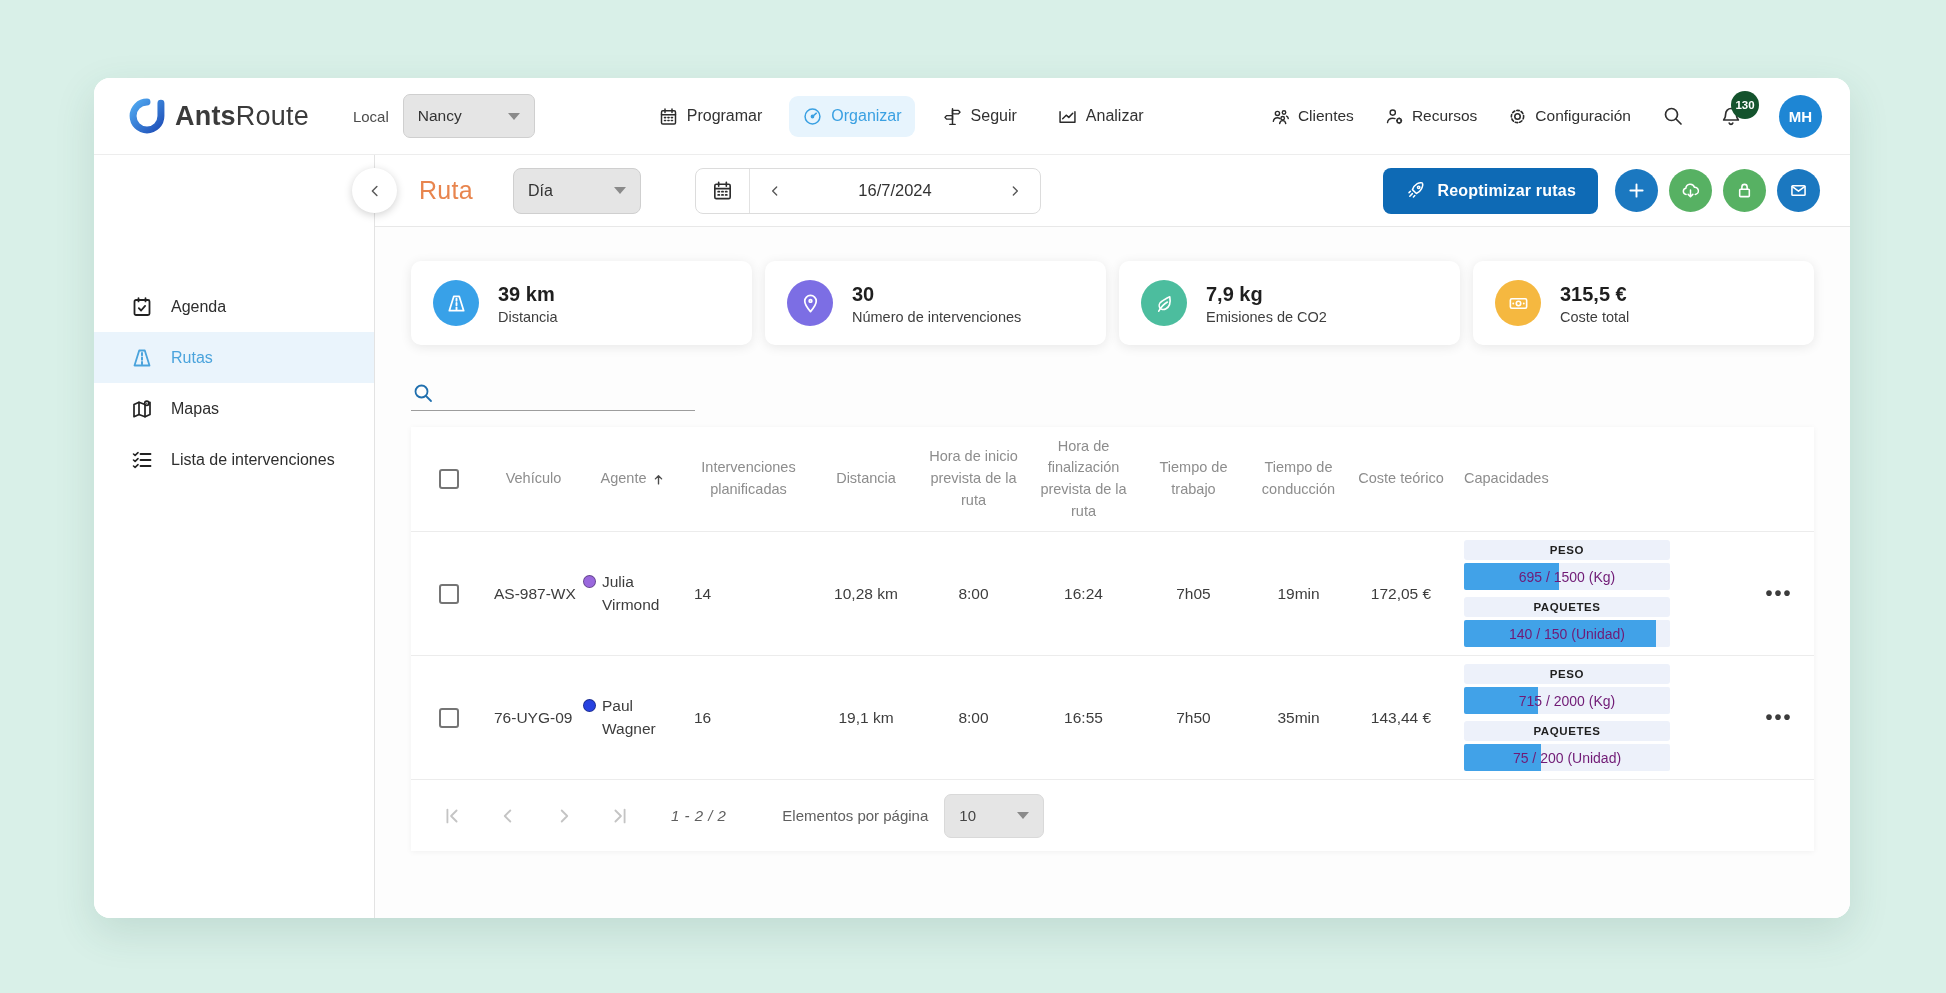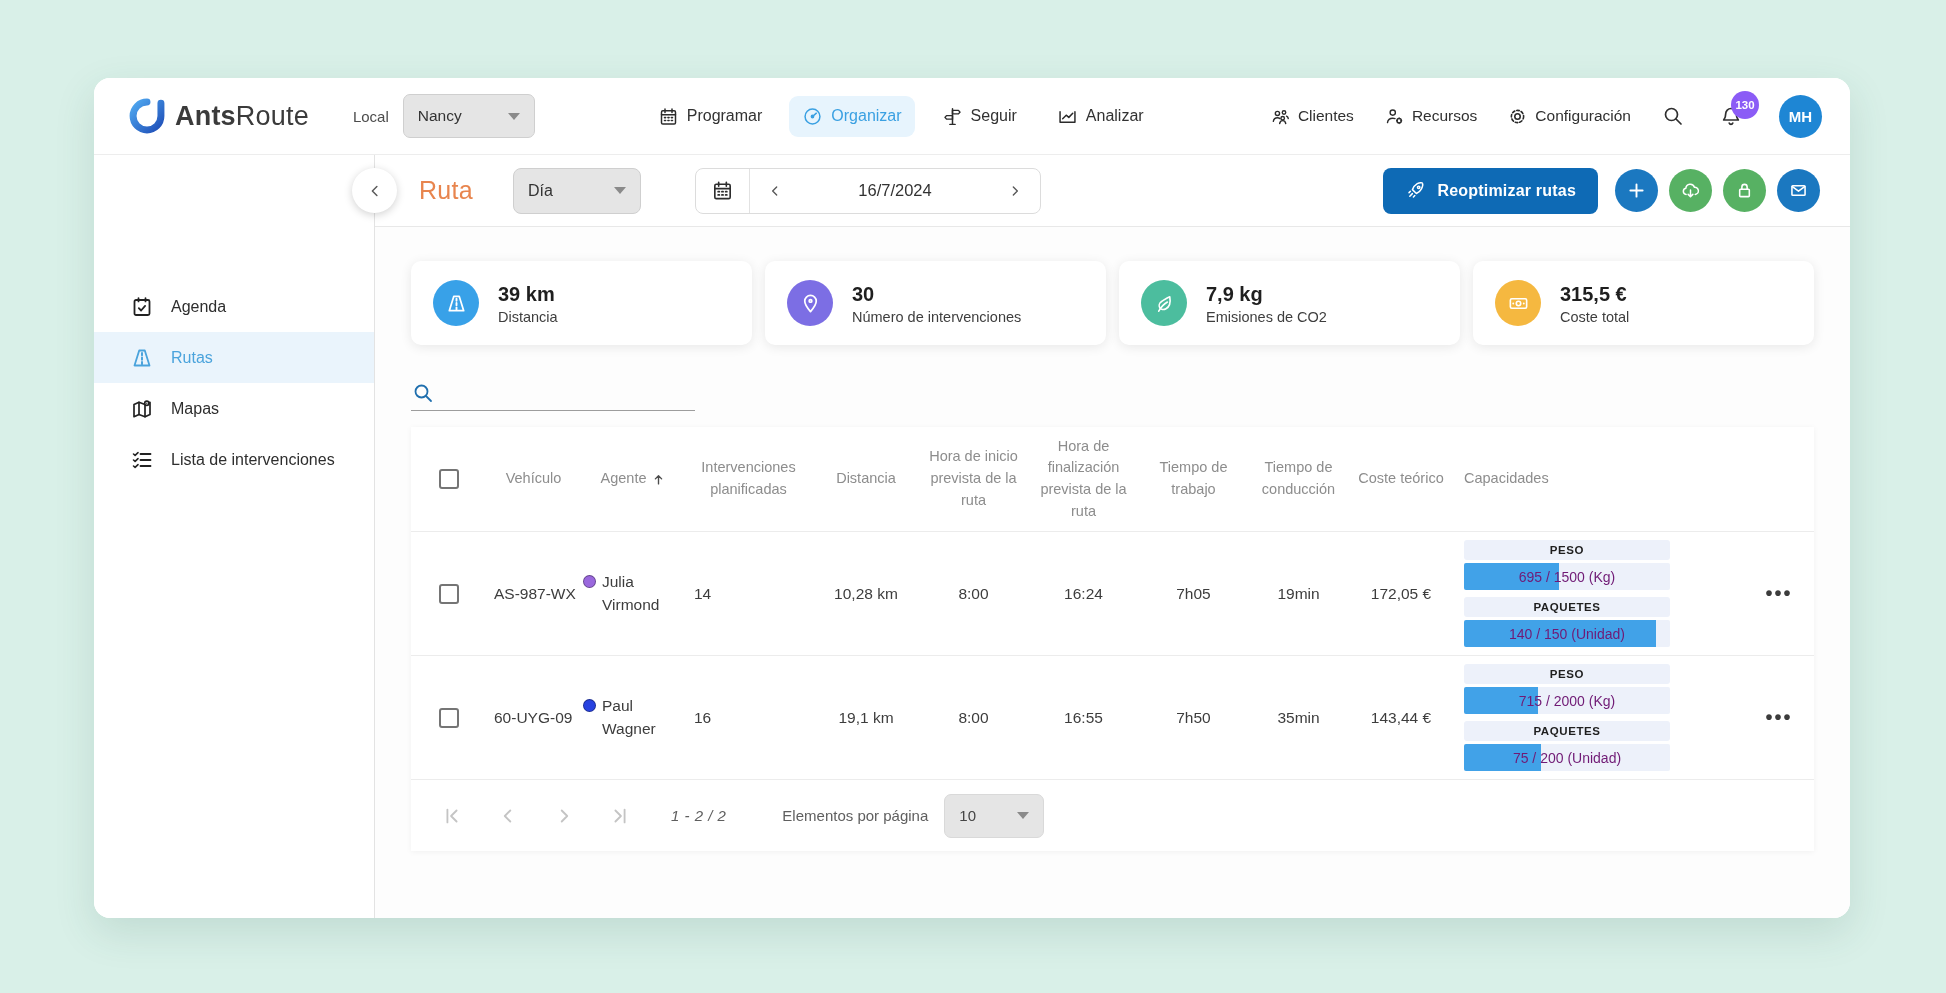--- a/index.html
+++ b/index.html
@@ -48,21 +48,21 @@
   .tab.active { background:#e7f4fd; color:#3aa0e2; }
   .tab.active svg { stroke:#3aa0e2; }
   .nav-right { margin-left:auto; display:flex; align-items:center; gap:30px; }
   .nav-link { display:flex; align-items:center; gap:7px; font-size:15.5px; color:#303030; cursor:pointer; white-space:nowrap; }
   .nav-link svg { width:21px; height:21px; stroke:#2b2b2b; }
   .icon-btn { cursor:pointer; display:flex; align-items:center; }
   .icon-btn svg { width:24px; height:24px; stroke:#2f2f2f; }
   .bell-wrap { position:relative; margin-left:4px; }
   .badge {
     position:absolute; top:-13px; right:-16px; min-width:28px; height:28px;
-    background:#8b5cf6; color:#fff; font-size:11.5px; font-weight:bold;
+    background:#14532d; color:#fff; font-size:11.5px; font-weight:bold;
     border-radius:50%; display:flex; align-items:center; justify-content:center;
     padding:0 3px;
   }
   .avatar {
     width:43px; height:43px; border-radius:50%; background:#1e86d4; color:#fff;
     font-size:15px; font-weight:bold; display:flex; align-items:center; justify-content:center;
     cursor:pointer; margin-left:6px;
   }
   
   .app-body { flex:1; display:flex; min-height:0; }
@@ -513,21 +513,21 @@
               </div>
             </div>
           </div>
           <div class="row-menu">•••</div>
         </div>
 
         <div class="trow tbody-row">
           <div class="td">
               <div class="checkbox"></div>
             </div>
-          <div class="td td-left">60-UYG-09</div>
+          <div class="td td-left">76-UYG-09</div>
           <div class="td td-left agent-cell">
             <span class="agent-dot" style="background-color: rgb(39, 66, 224);"></span>
             <span class="agent-name">Paul Wagner</span>
           </div>
           <div class="td td-left">16</div>
           <div class="td">19,1 km</div>
           <div class="td">8:00</div>
           <div class="td">16:55</div>
           <div class="td">7h50</div>
           <div class="td">35min</div>

